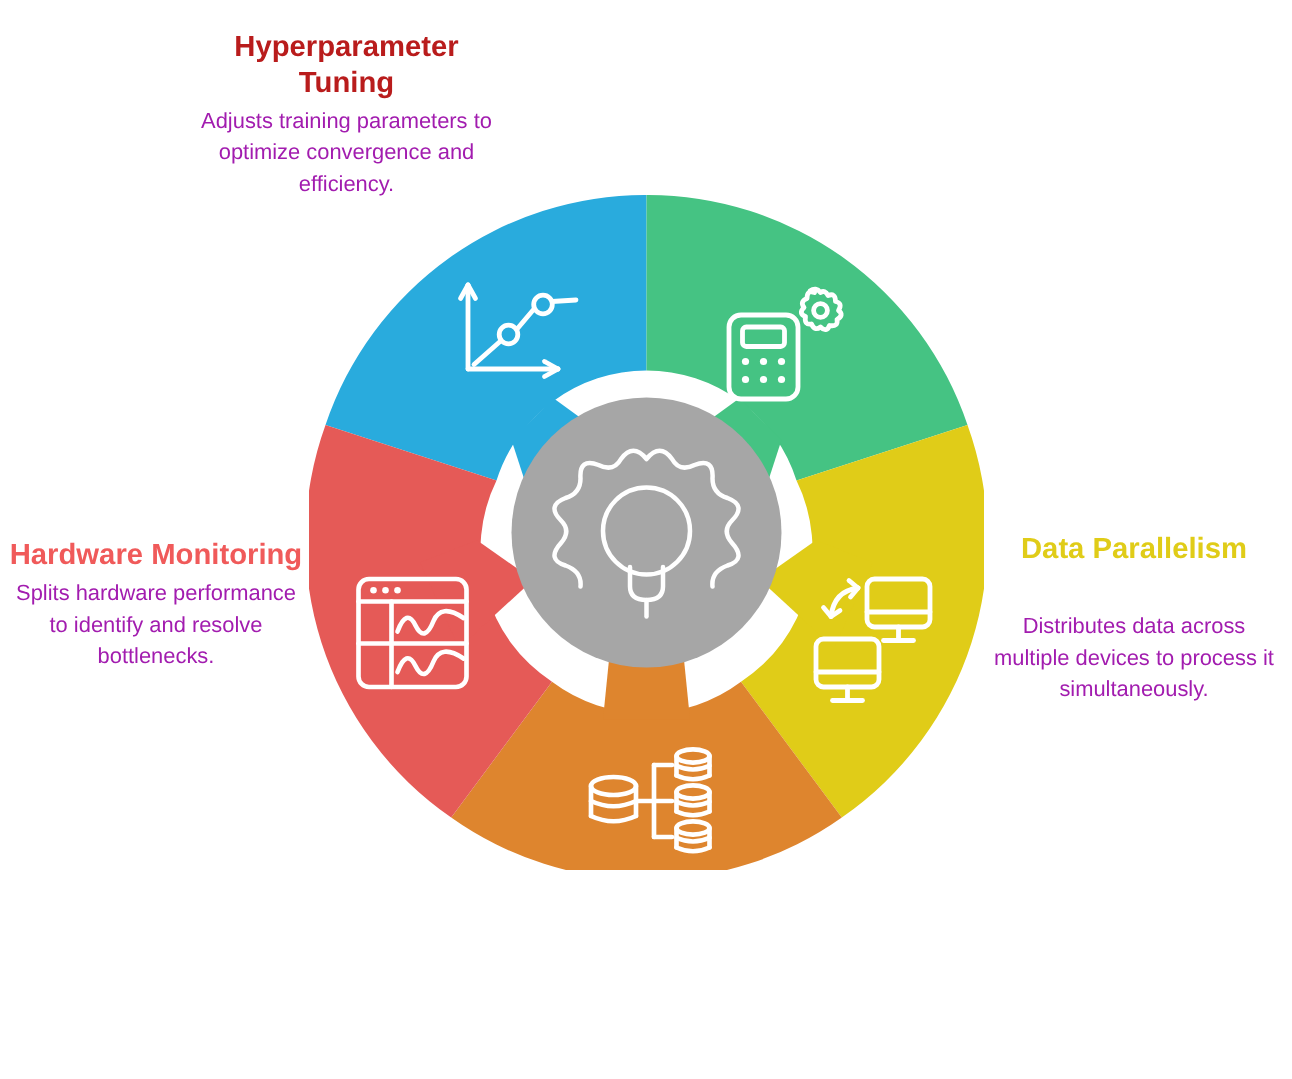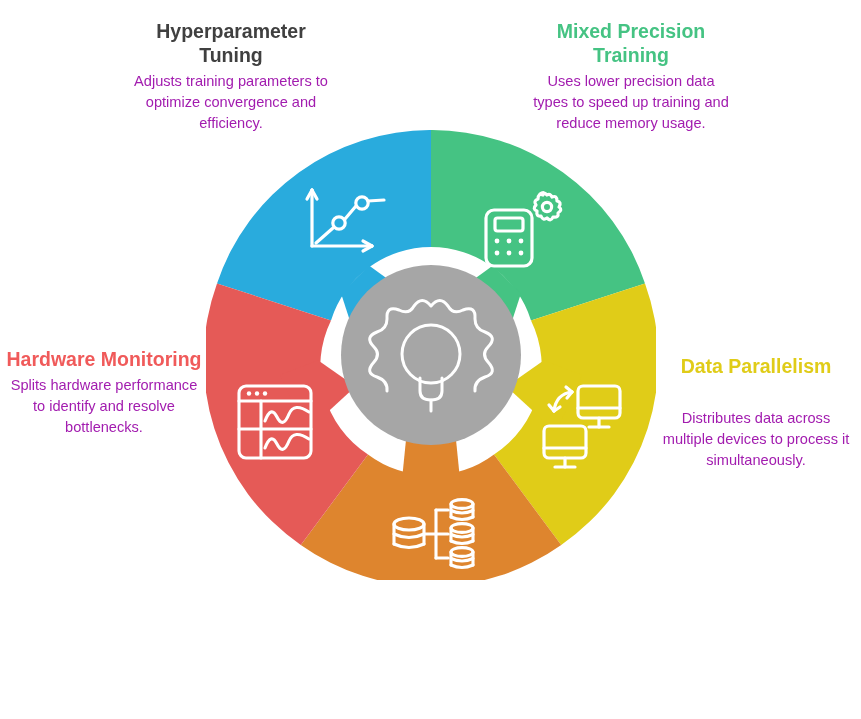--- a/index.html
+++ b/index.html
@@ -67,21 +67,21 @@
     top: 355px;
     width: 200px;
   }
   #callout-model-parallelism {
     left: 332px;
     top: 585px;
     width: 214px;
   }
   #callout-hardware-monitoring {
     left: 6px;
-    top: 348px;
+    top: 359px;
     width: 196px;
   }
 </style>
 </head>
 <body>
 
 <div id="stage">
 
   <div id="wheel">
     <svg width="450" height="450" viewBox="0 0 450 450" xmlns="http://www.w3.org/2000/svg">
@@ -264,28 +264,24 @@
           <circle cx="225" cy="224" r="29"></circle>
           <path d="M 214 248 L 214 261 q 0 9 11 9 q 11 0 11 -9 L 236 248"></path>
           <path d="M 225 270 L 225 281"></path>
         </g>
       </g>
 
     </svg>
   </div>
 
   <div class="callout" id="callout-hyperparameter-tuning">
-    <div class="ct" style="color:#404040;">Hyperparameter Tuning</div>
+    <div class="ct" style="color:#b91c1c;">Hyperparameter Tuning</div>
     <div class="cd">Adjusts training parameters to optimize convergence and efficiency.</div>
   </div>
 
-  <div class="callout" id="callout-mixed-precision-training">
-    <div class="ct" style="color:#45C383;">Mixed Precision Training</div>
-    <div class="cd">Uses lower precision data types to speed up training and reduce memory usage.</div>
-  </div>
 
   <div class="callout" id="callout-data-parallelism">
     <div class="ct" style="color:#E0CC18;">Data Parallelism</div>
     <div class="cd" style="margin-top:29px;">Distributes data across multiple devices to process it simultaneously.</div>
   </div>
 
 
   <div class="callout" id="callout-hardware-monitoring">
     <div class="ct" style="color:#F05A5A;">Hardware Monitoring</div>
     <div class="cd">Splits hardware performance to identify and resolve bottlenecks.</div>

